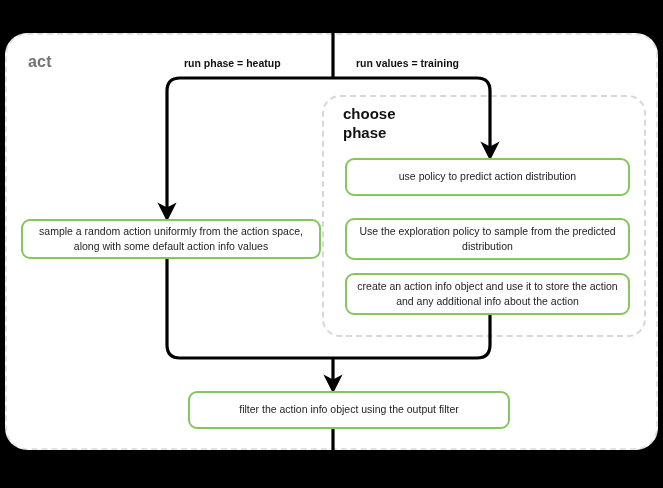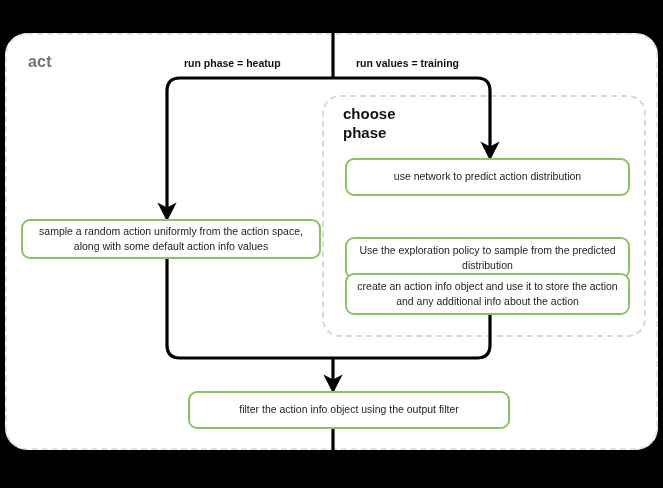--- a/index.html
+++ b/index.html
@@ -92,21 +92,21 @@
     justify-content: center;
     text-align: center;
     color: #232323;
     font-size: 10.5px;
     line-height: 1.45;
     padding: 4px 8px;
   }
 
   .node-sample  { left: 21px;  top: 219px; width: 300px; height: 40px; }
   .node-predict { left: 345px; top: 158px; width: 285px; height: 38px; }
-  .node-explore { left: 345px; top: 218px; width: 285px; height: 42px; margin-top: 19px; }
+  .node-explore { left: 345px; top: 218px; width: 285px; height: 42px; }
   .node-store   { left: 345px; top: 273px; width: 285px; height: 42px; }
   .node-filter  { left: 188px; top: 391px; width: 322px; height: 38px; }
 
   
   #edges {
     position: absolute;
     left: 0; top: 0;
     width: 663px;
     height: 488px;
     pointer-events: none;
@@ -144,18 +144,18 @@
     <path d="M 167,259 L 167,345 Q 167,358 180,358 L 333,358" fill="none" stroke="#000000" stroke-width="3.2"></path>
 
     <path d="M 490,315 L 490,345 Q 490,358 477,358 L 333,358" fill="none" stroke="#000000" stroke-width="3.2"></path>
 
     <path d="M 333,358 L 333,384" fill="none" stroke="#000000" stroke-width="3.2" marker-end="url(#arrow)"></path>
 
     <path d="M 333,429 L 333,488" fill="none" stroke="#000000" stroke-width="3.2"></path>
   </svg>
 
   <div class="node node-sample">sample a random action uniformly from the action space, along with some default action info values</div>
-  <div class="node node-predict">use network to predict action distribution</div>
+  <div class="node node-predict">use policy to predict action distribution</div>
   <div class="node node-explore">Use the exploration policy to sample from the predicted distribution</div>
   <div class="node node-store">create an action info object and use it to store the action and any additional info about the action</div>
   <div class="node node-filter">filter the action info object using the output filter</div>
 
 </div>
 
 </body></html>

